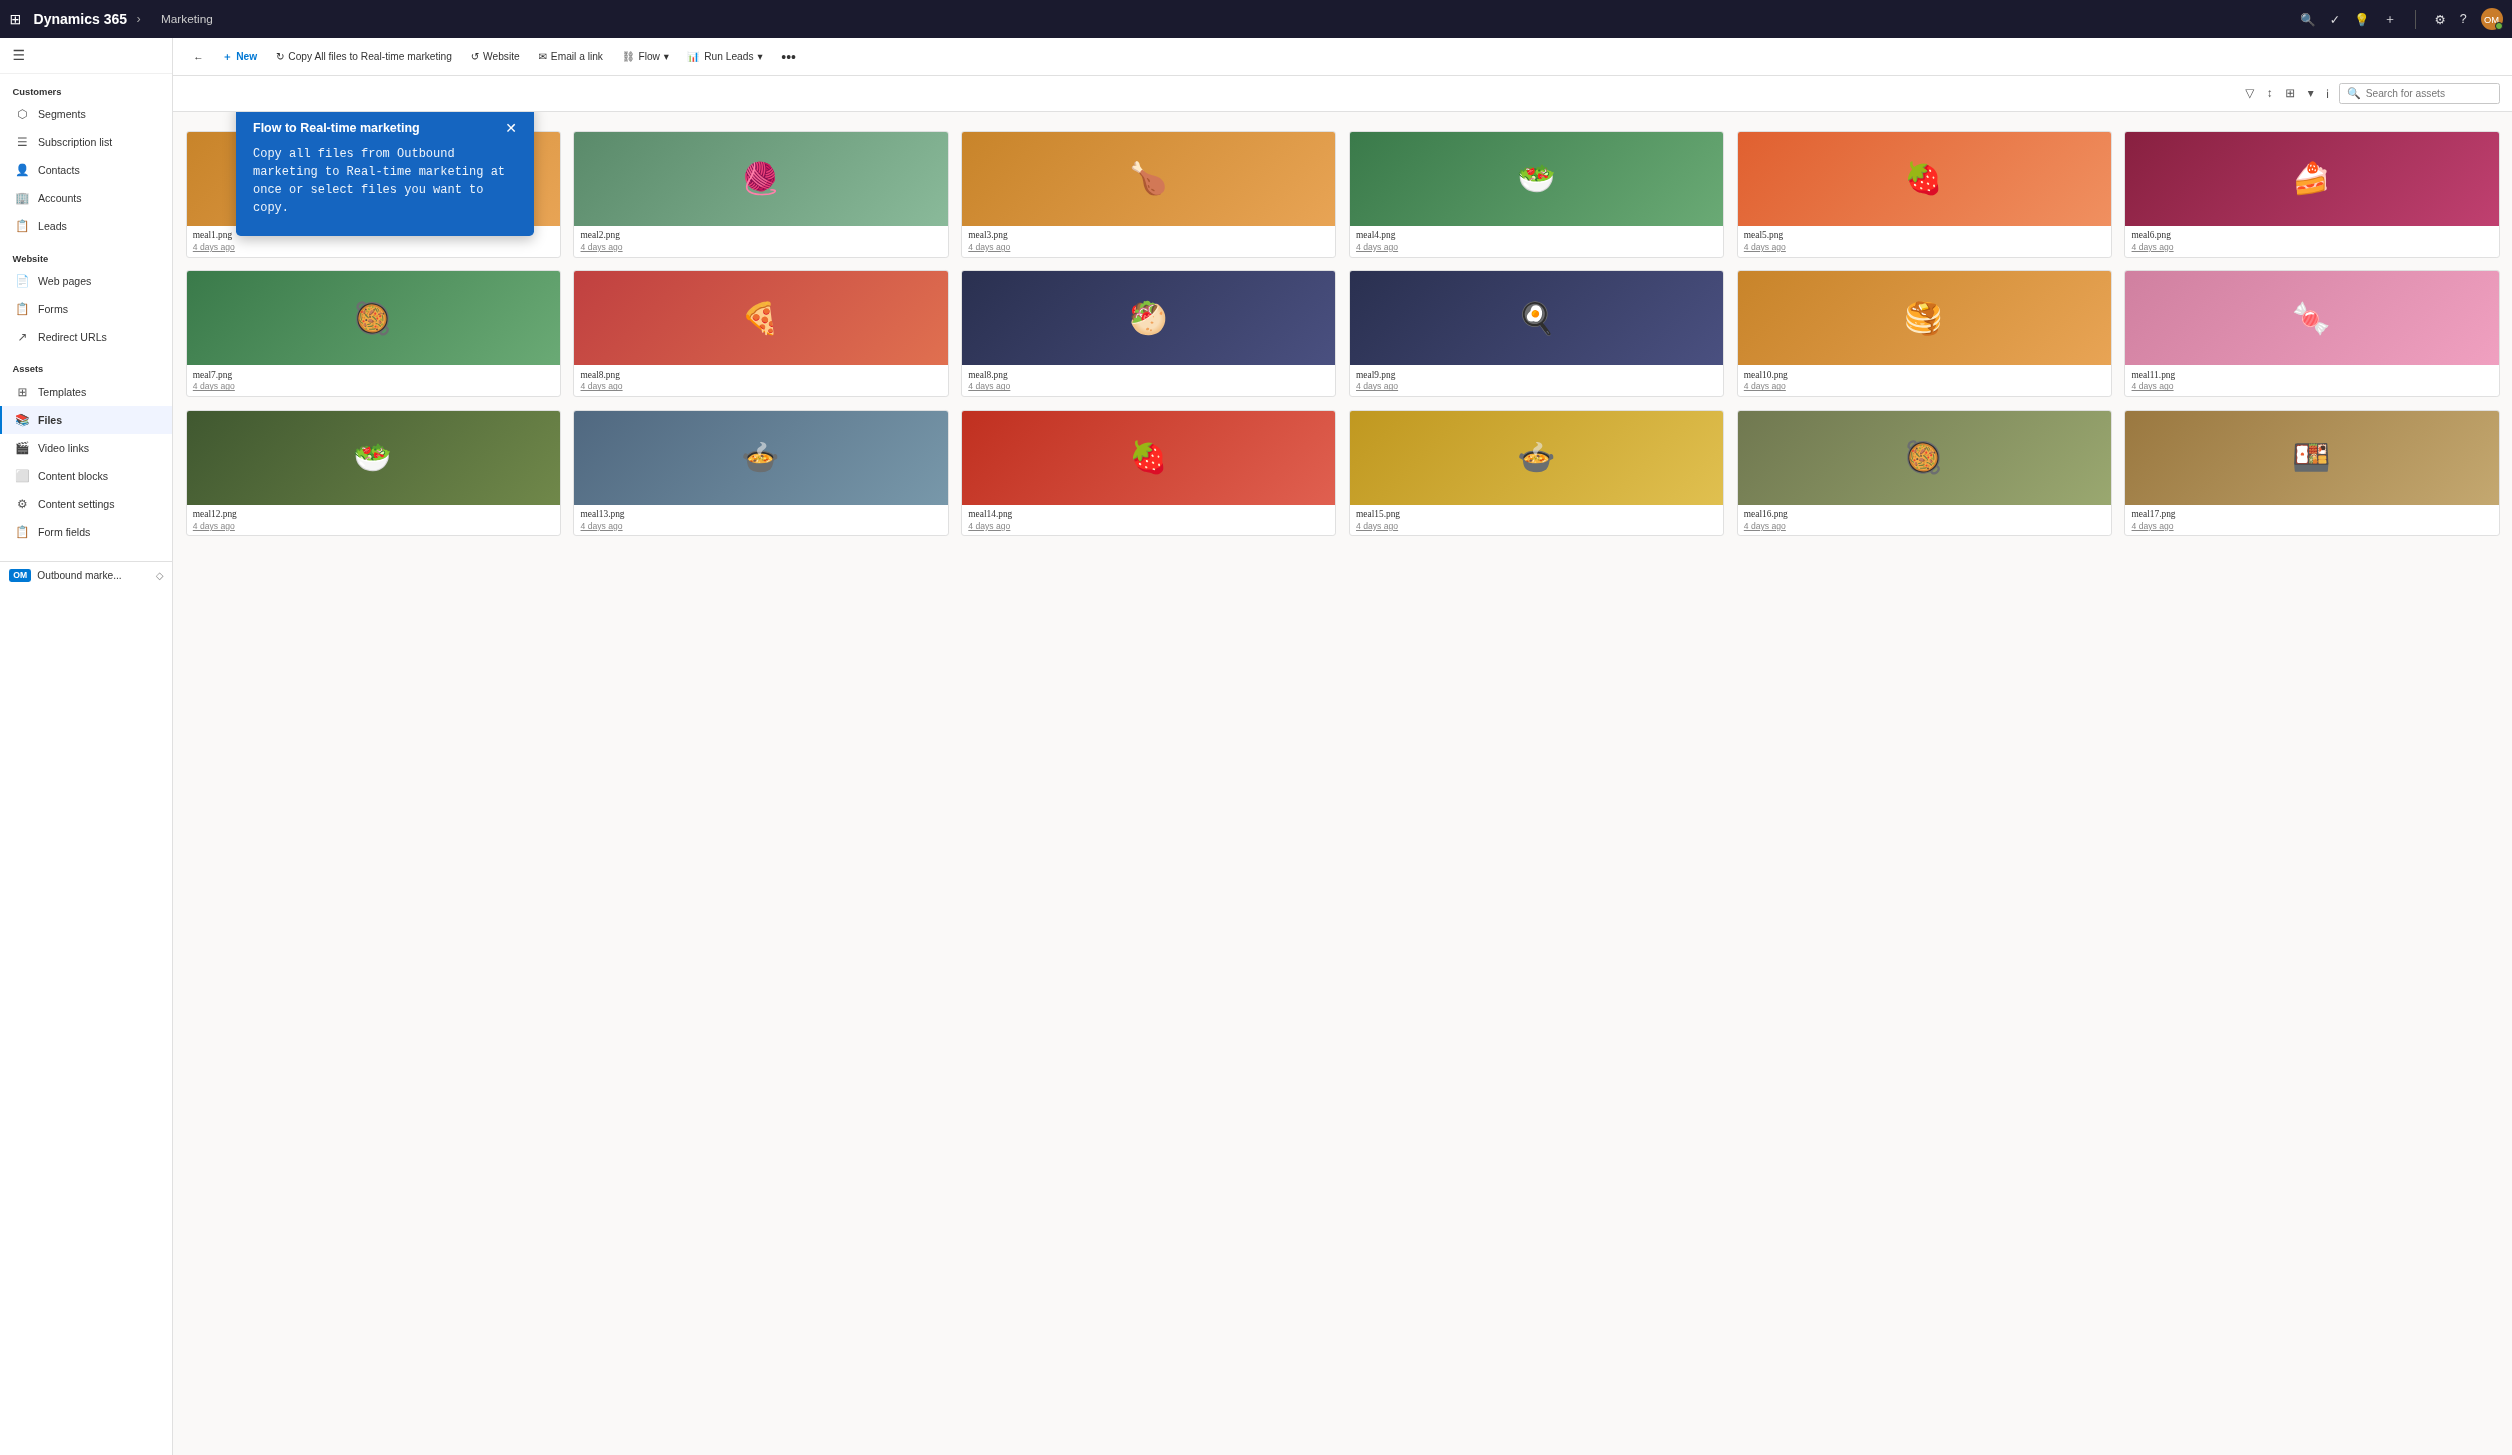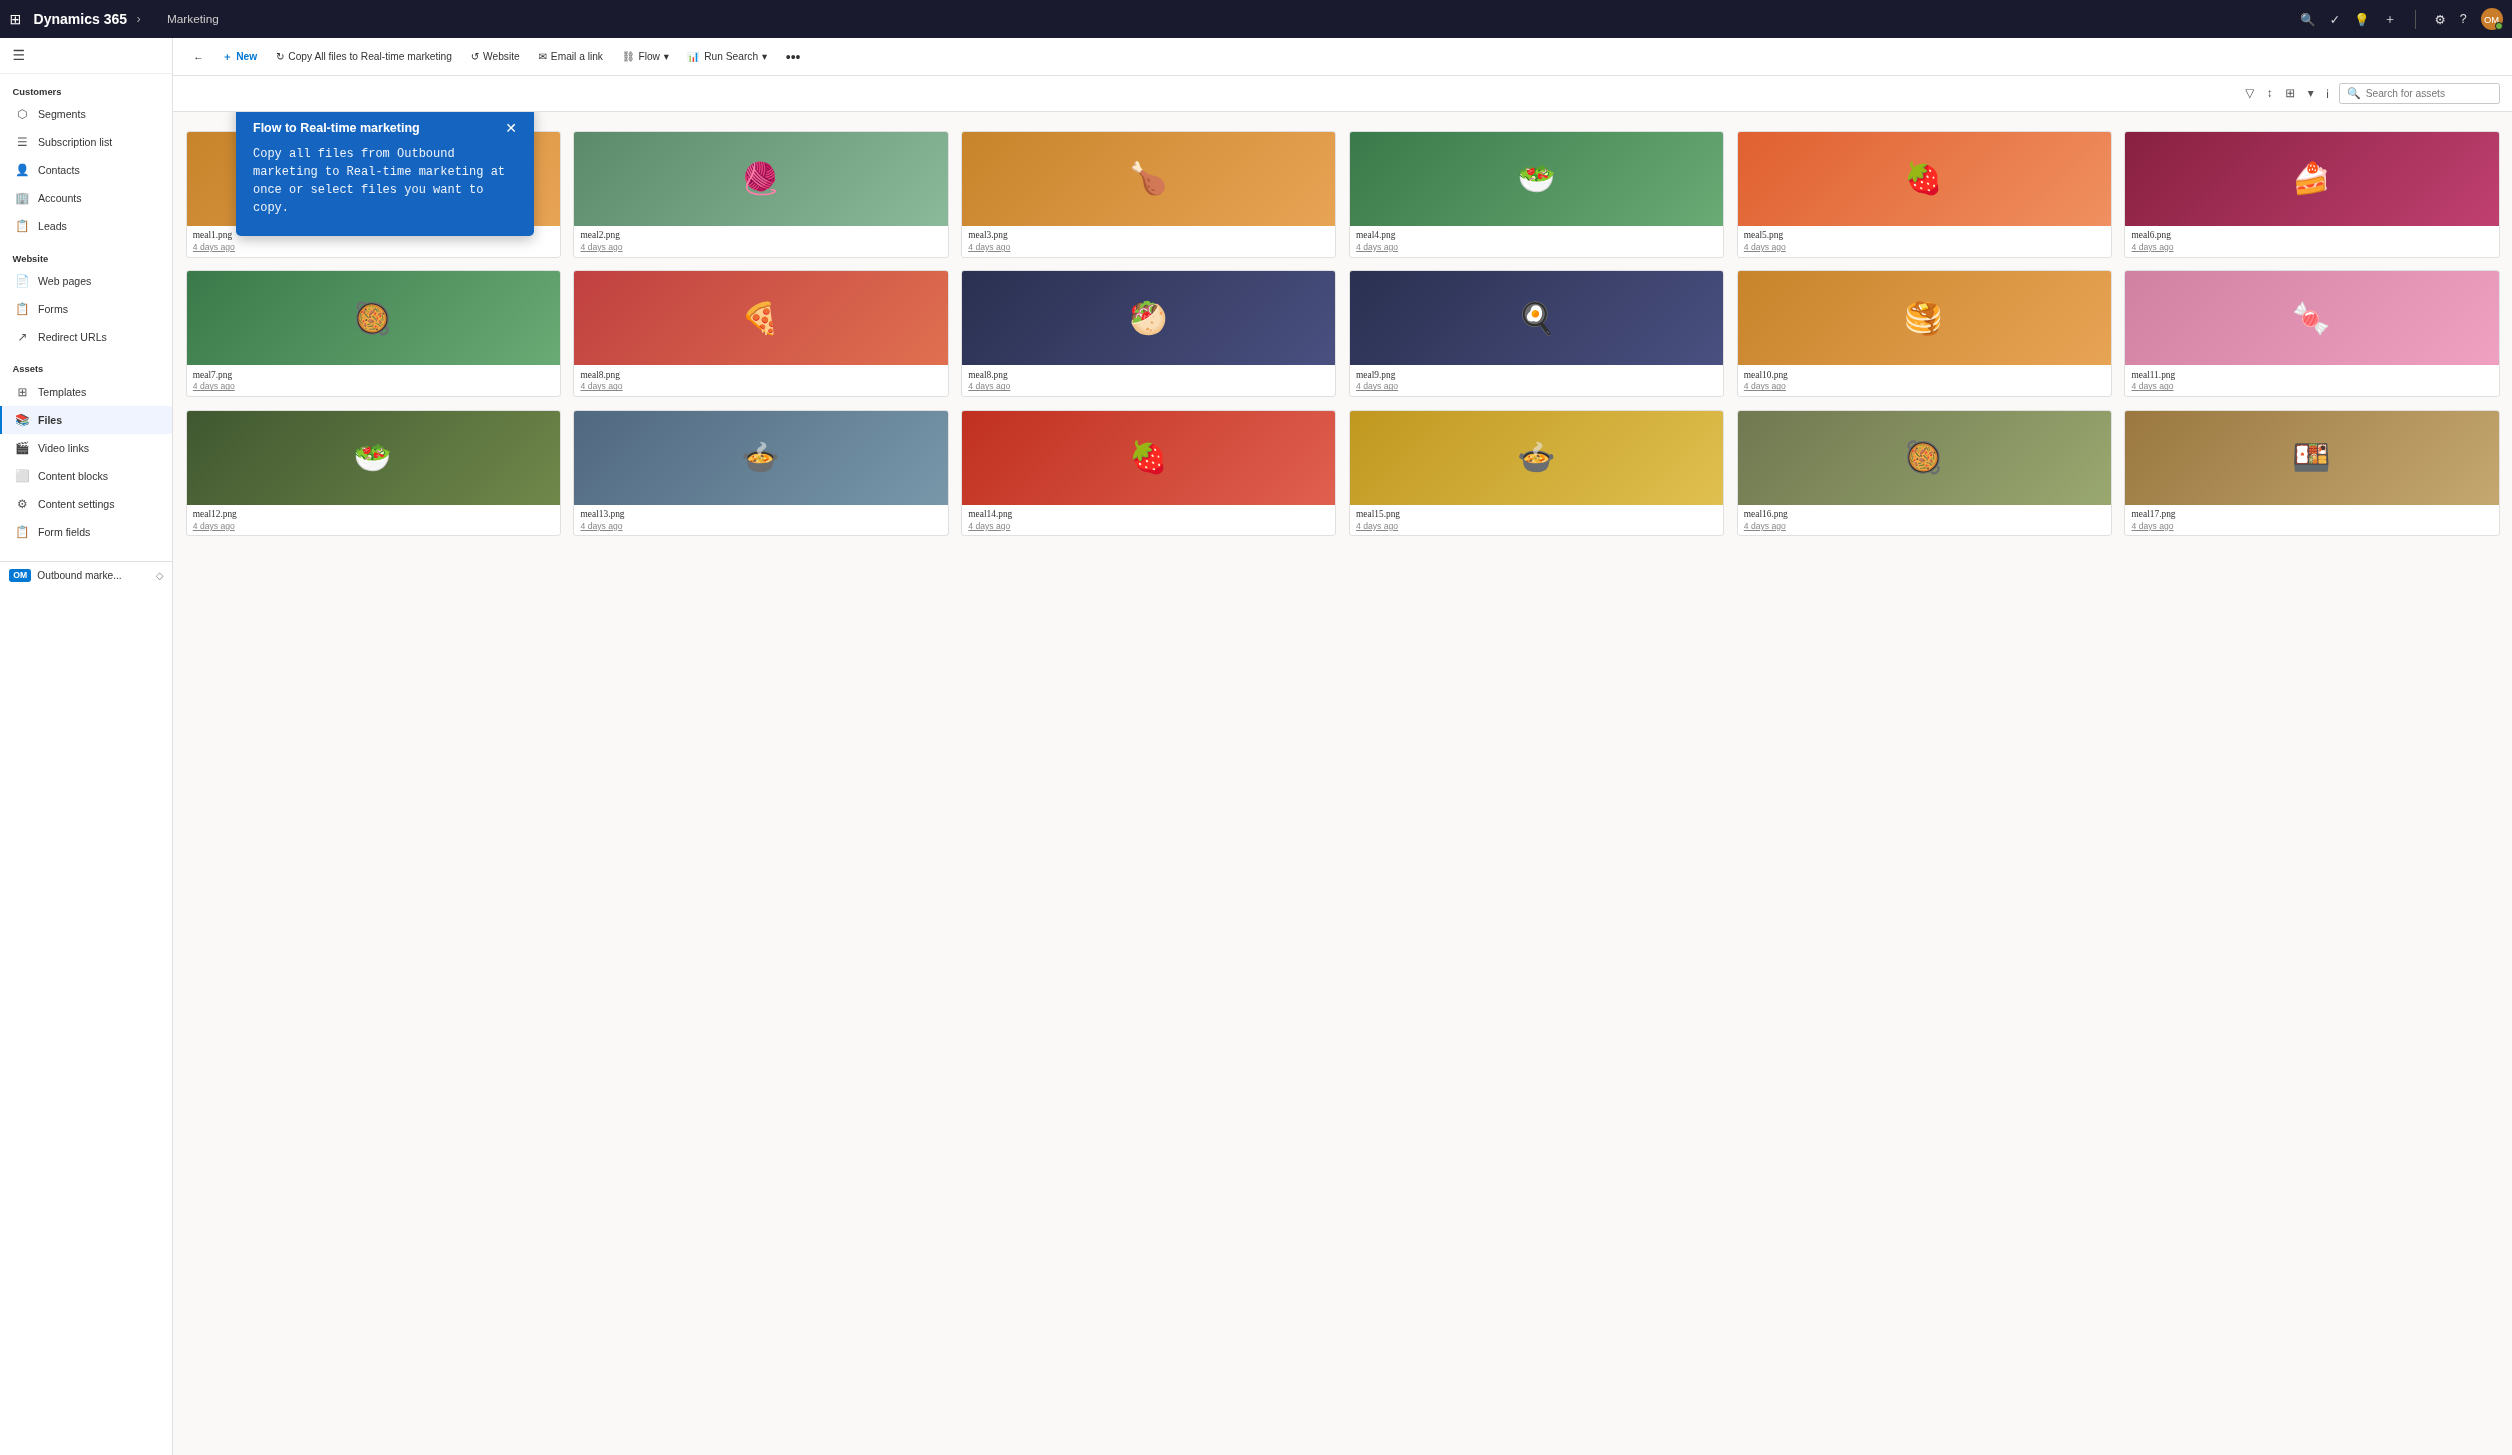--- a/index.html
+++ b/index.html
@@ -11,21 +11,21 @@
       color: white;
       display: flex;
       align-items: center;
       height: 38px;
       padding: 0 9.4px;
       gap: 7.8px;
       flex-shrink: 0;
     }
     .topbar-waffle { font-size: 14px; cursor: pointer; margin-right: 4.7px; }
     .topbar-title { font-size: 14px; font-weight: 600; color: white; }
-    .topbar-app { font-size: 11.8px; color: #ccc; margin-left: 17px; }
+    .topbar-app { font-size: 11.8px; color: #ccc; margin-left: 11px; }
     .topbar-spacer { flex: 1; }
     .topbar-icons { display: flex; gap: 14px; align-items: center; }
     .topbar-icon { color: white; font-size: 12.5px; cursor: pointer; opacity: 0.85; }
     .topbar-divider { width: 0.8px; height: 19px; background: #555; margin: 0 4.7px; }
     .topbar-avatar { width: 22px; height: 22px; border-radius: 50%; background: #c97c2a; display: flex; align-items: center; justify-content: center; font-size: 9.4px; color: white; position: relative; }
     .topbar-avatar-badge { width: 7.8px; height: 7.8px; border-radius: 50%; background: #6db33f; position: absolute; bottom: 0; right: 0; border: 0.8px solid #1a1a2e; }
 
     
     .main-layout { display: flex; flex: 1; overflow: hidden; }
 
@@ -312,21 +312,21 @@
         <span>✉</span>
         <span>Email a link</span>
       </button>
       <button class="toolbar-btn">
         <span>⛓</span>
         <span>Flow</span>
         <span>▾</span>
       </button>
       <button class="toolbar-btn">
         <span>📊</span>
-        <span>Run Search</span>
+        <span>Run Leads</span>
         <span>▾</span>
       </button>
       <button class="toolbar-btn">
         <span class="toolbar-more">•••</span>
       </button>
     </div>
 
     <div class="filter-bar">
       <span class="filter-icon">▽</span>
       <span class="filter-icon">↕</span>

